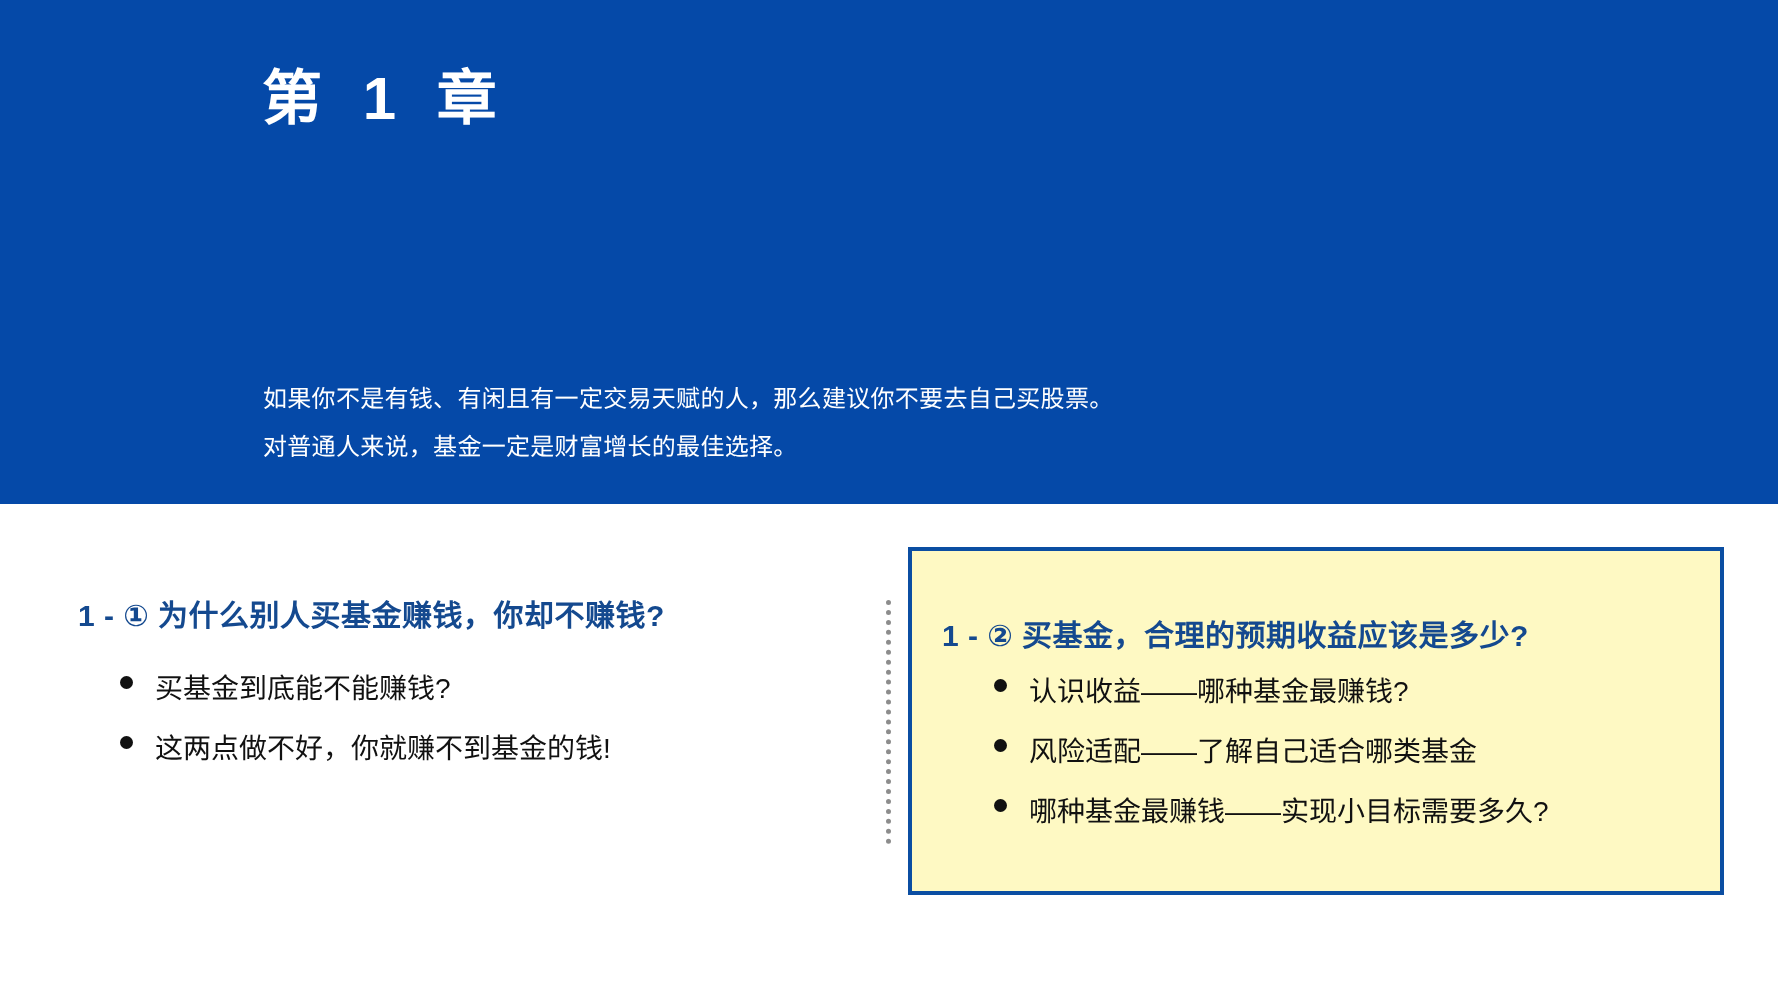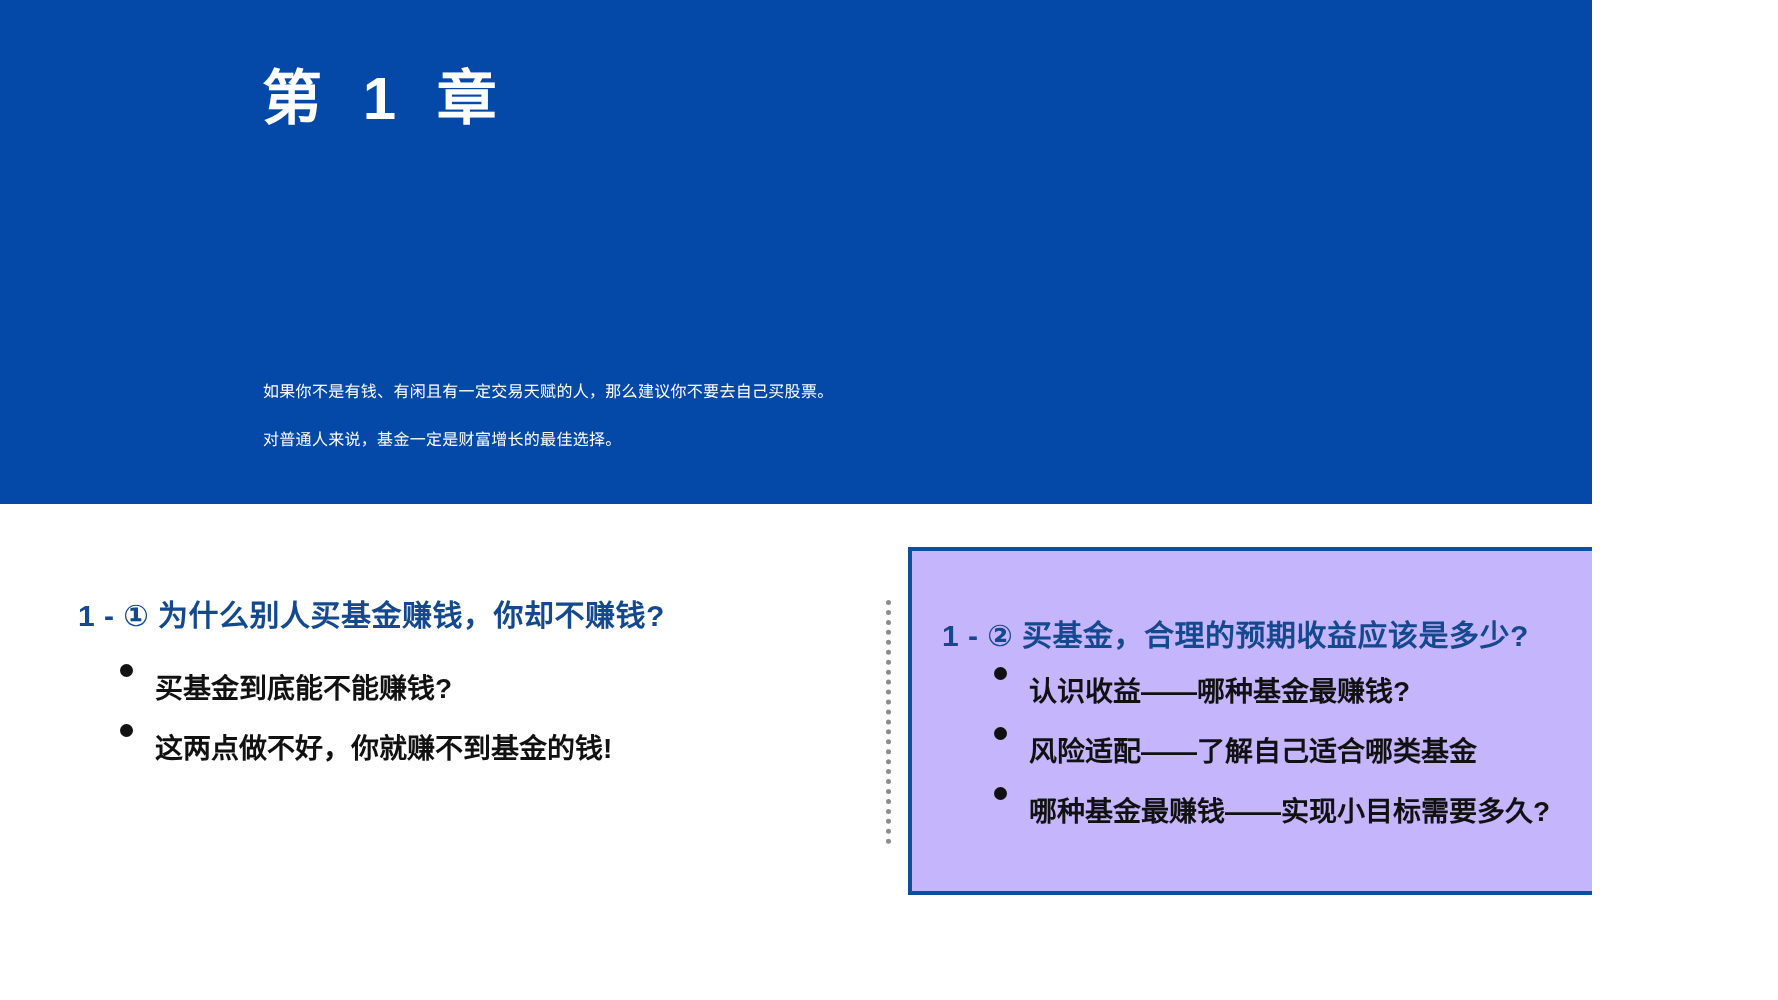--- a/index.html
+++ b/index.html
@@ -8,21 +8,21 @@
     padding: 0;
     background: #ffffff;
   }
   body {
     font-family: "Liberation Sans", "DejaVu Sans", sans-serif;
     -webkit-font-smoothing: antialiased;
   }
 
   .slide {
     position: relative;
-    width: 1592px;
+    width: 1778px;
     height: 1000px;
     background: #ffffff;
     overflow: hidden;
   }
 
   
   .hero {
     position: absolute;
     left: 0;
     top: 0;
@@ -52,21 +52,21 @@
     font-weight: 700;
     letter-spacing: 14px;
     line-height: 1.12;
     white-space: nowrap;
   }
 
   .hero-sub {
     position: absolute;
     left: 263px;
     color: #ffffff;
-    font-size: 16px;
+    font-size: 24px;
     font-weight: 400;
     line-height: 1.55;
     letter-spacing: 0.3px;
     white-space: nowrap;
   }
   .hero-sub.line1 { top: 380px; }
   .hero-sub.line2 { top: 428px; }
 
   
   .body-area {
@@ -95,21 +95,21 @@
     top: 0;
     width: 790px;
   }
   .col-right {
     position: absolute;
     left: 908px;
     top: 43px;
     width: 816px;
     height: 348px;
     box-sizing: border-box;
-    background: #c4b5fd;
+    background: #fef9c3;
     border: 4px solid #0b4ea2;
   }
 
   .sec-heading {
     color: #14498f;
     font-size: 30px;
     font-weight: 700;
     letter-spacing: 0.5px;
     white-space: nowrap;
   }
@@ -128,25 +128,25 @@
     position: absolute;
     list-style: none;
     margin: 0;
     padding: 0;
   }
   .col-left .bullet-list { left: 42px; top: 166px; }
   .col-right .bullet-list { left: 82px; top: 122px; }
 
   .bullet-item {
     display: flex;
-    align-items: flex-start;
+    align-items: center;
     margin-bottom: 22px;
     color: #111111;
     font-size: 28px;
-    font-weight: 700;
+    font-weight: 400;
     line-height: 1.35;
     white-space: nowrap;
   }
   .bullet-item:last-child { margin-bottom: 0; }
 
   .bullet-dot {
     flex: 0 0 auto;
     width: 13px;
     height: 13px;
     border-radius: 50%;

